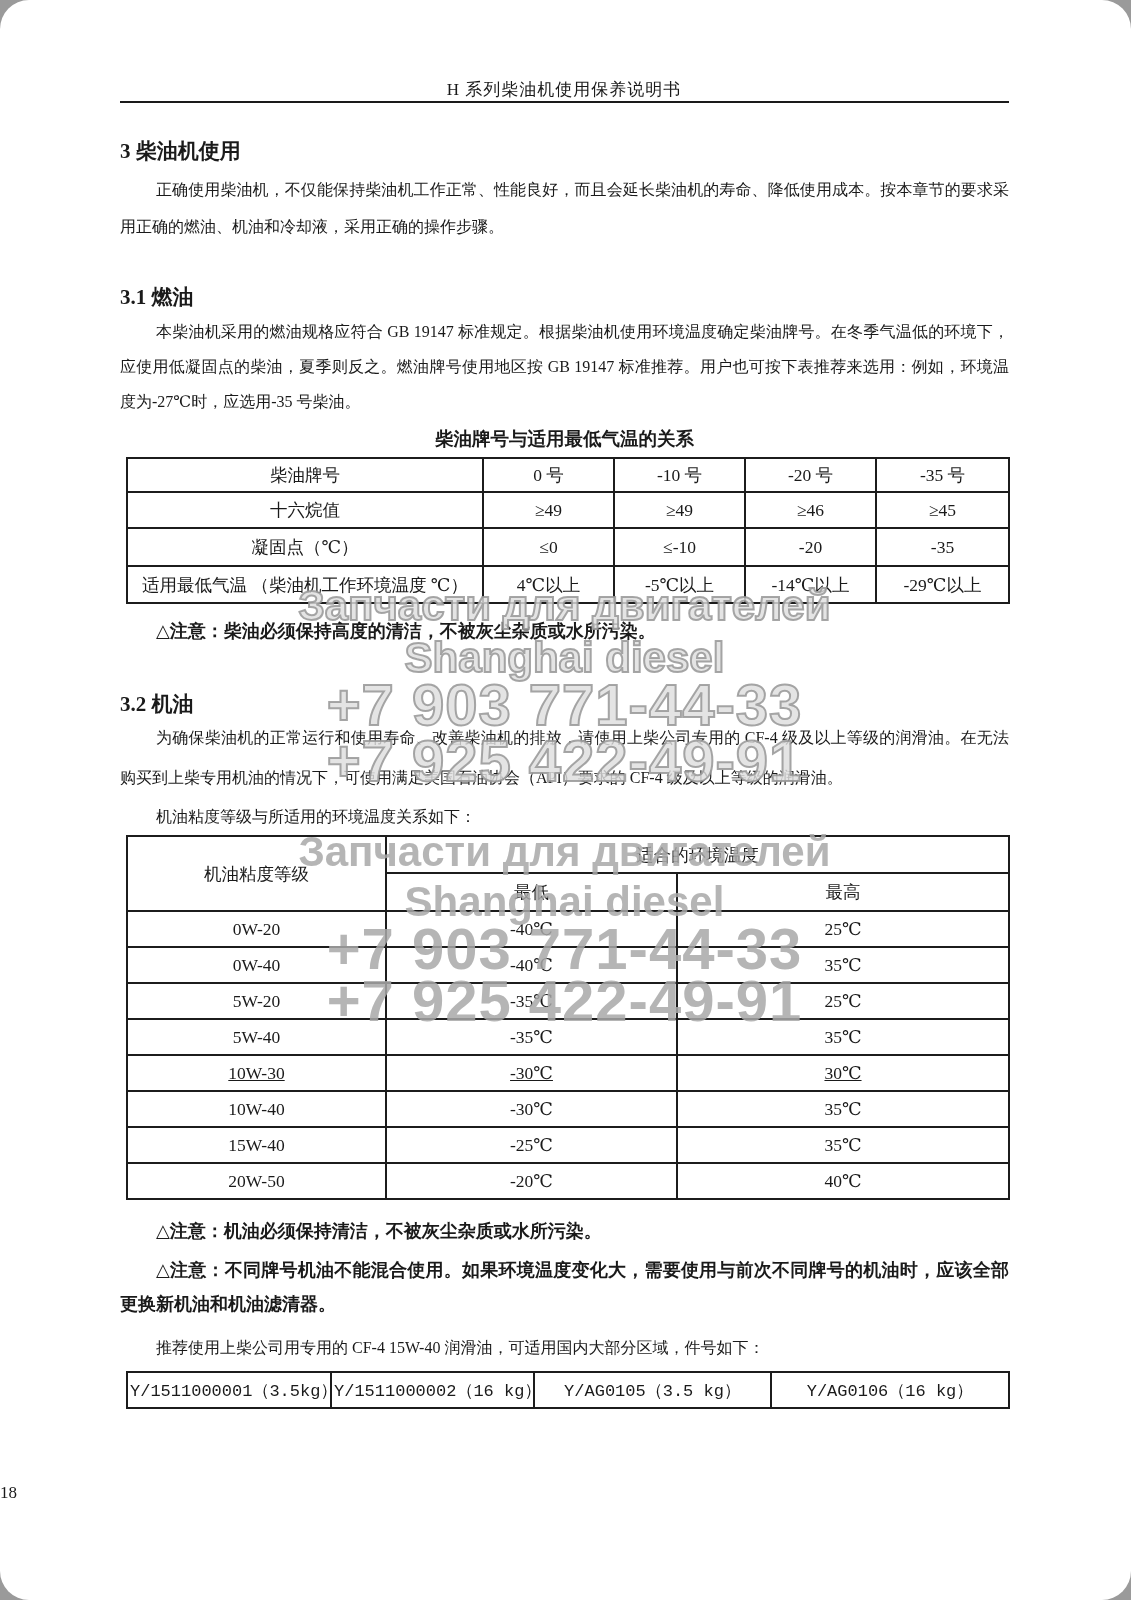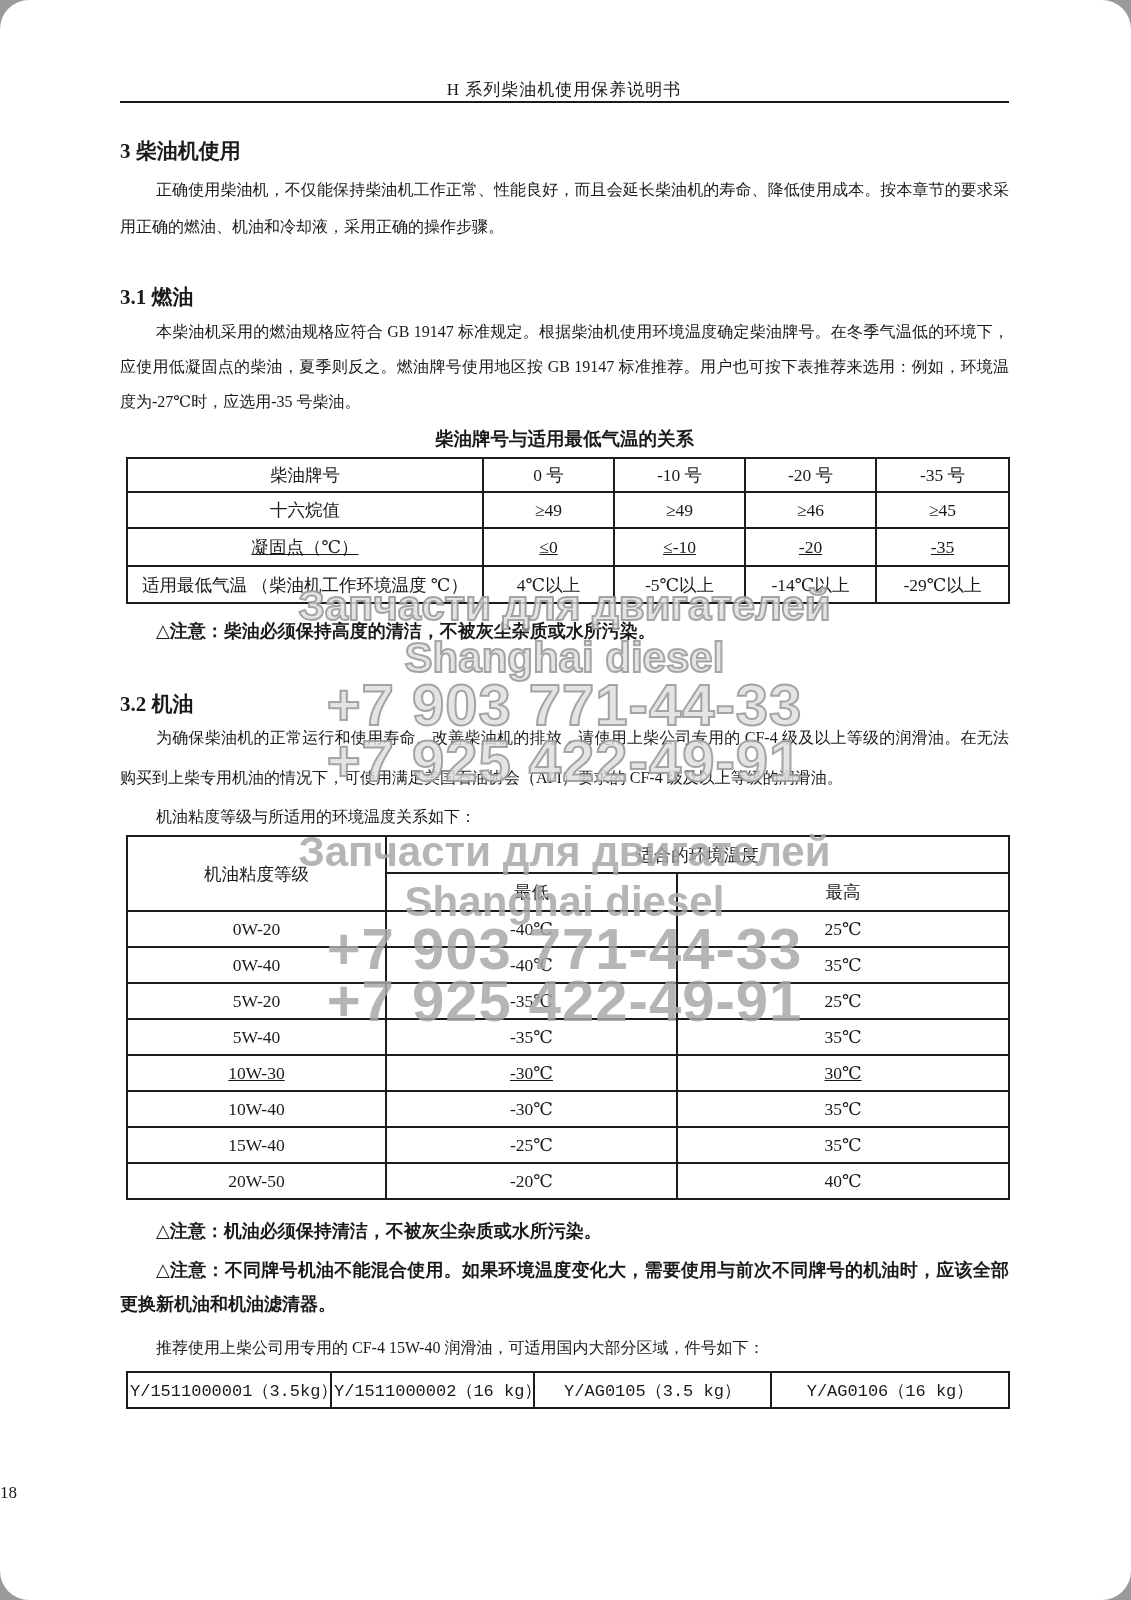--- a/index.html
+++ b/index.html
@@ -115,21 +115,21 @@
       <td>-20 号</td>
       <td>-35 号</td>
     </tr>
     <tr style="height:36px;">
       <td>十六烷值</td>
       <td>≥49</td>
       <td>≥49</td>
       <td>≥46</td>
       <td>≥45</td>
     </tr>
-    <tr style="height:38px;text-decoration:underline;">
+    <tr style="height:38px;">
       <td>凝固点（℃）</td>
       <td>≤0</td>
       <td>≤-10</td>
       <td>-20</td>
       <td>-35</td>
     </tr>
     <tr style="height:37px;">
       <td>适用最低气温 （柴油机工作环境温度 ℃）</td>
       <td>4℃以上</td>
       <td>-5℃以上</td>

